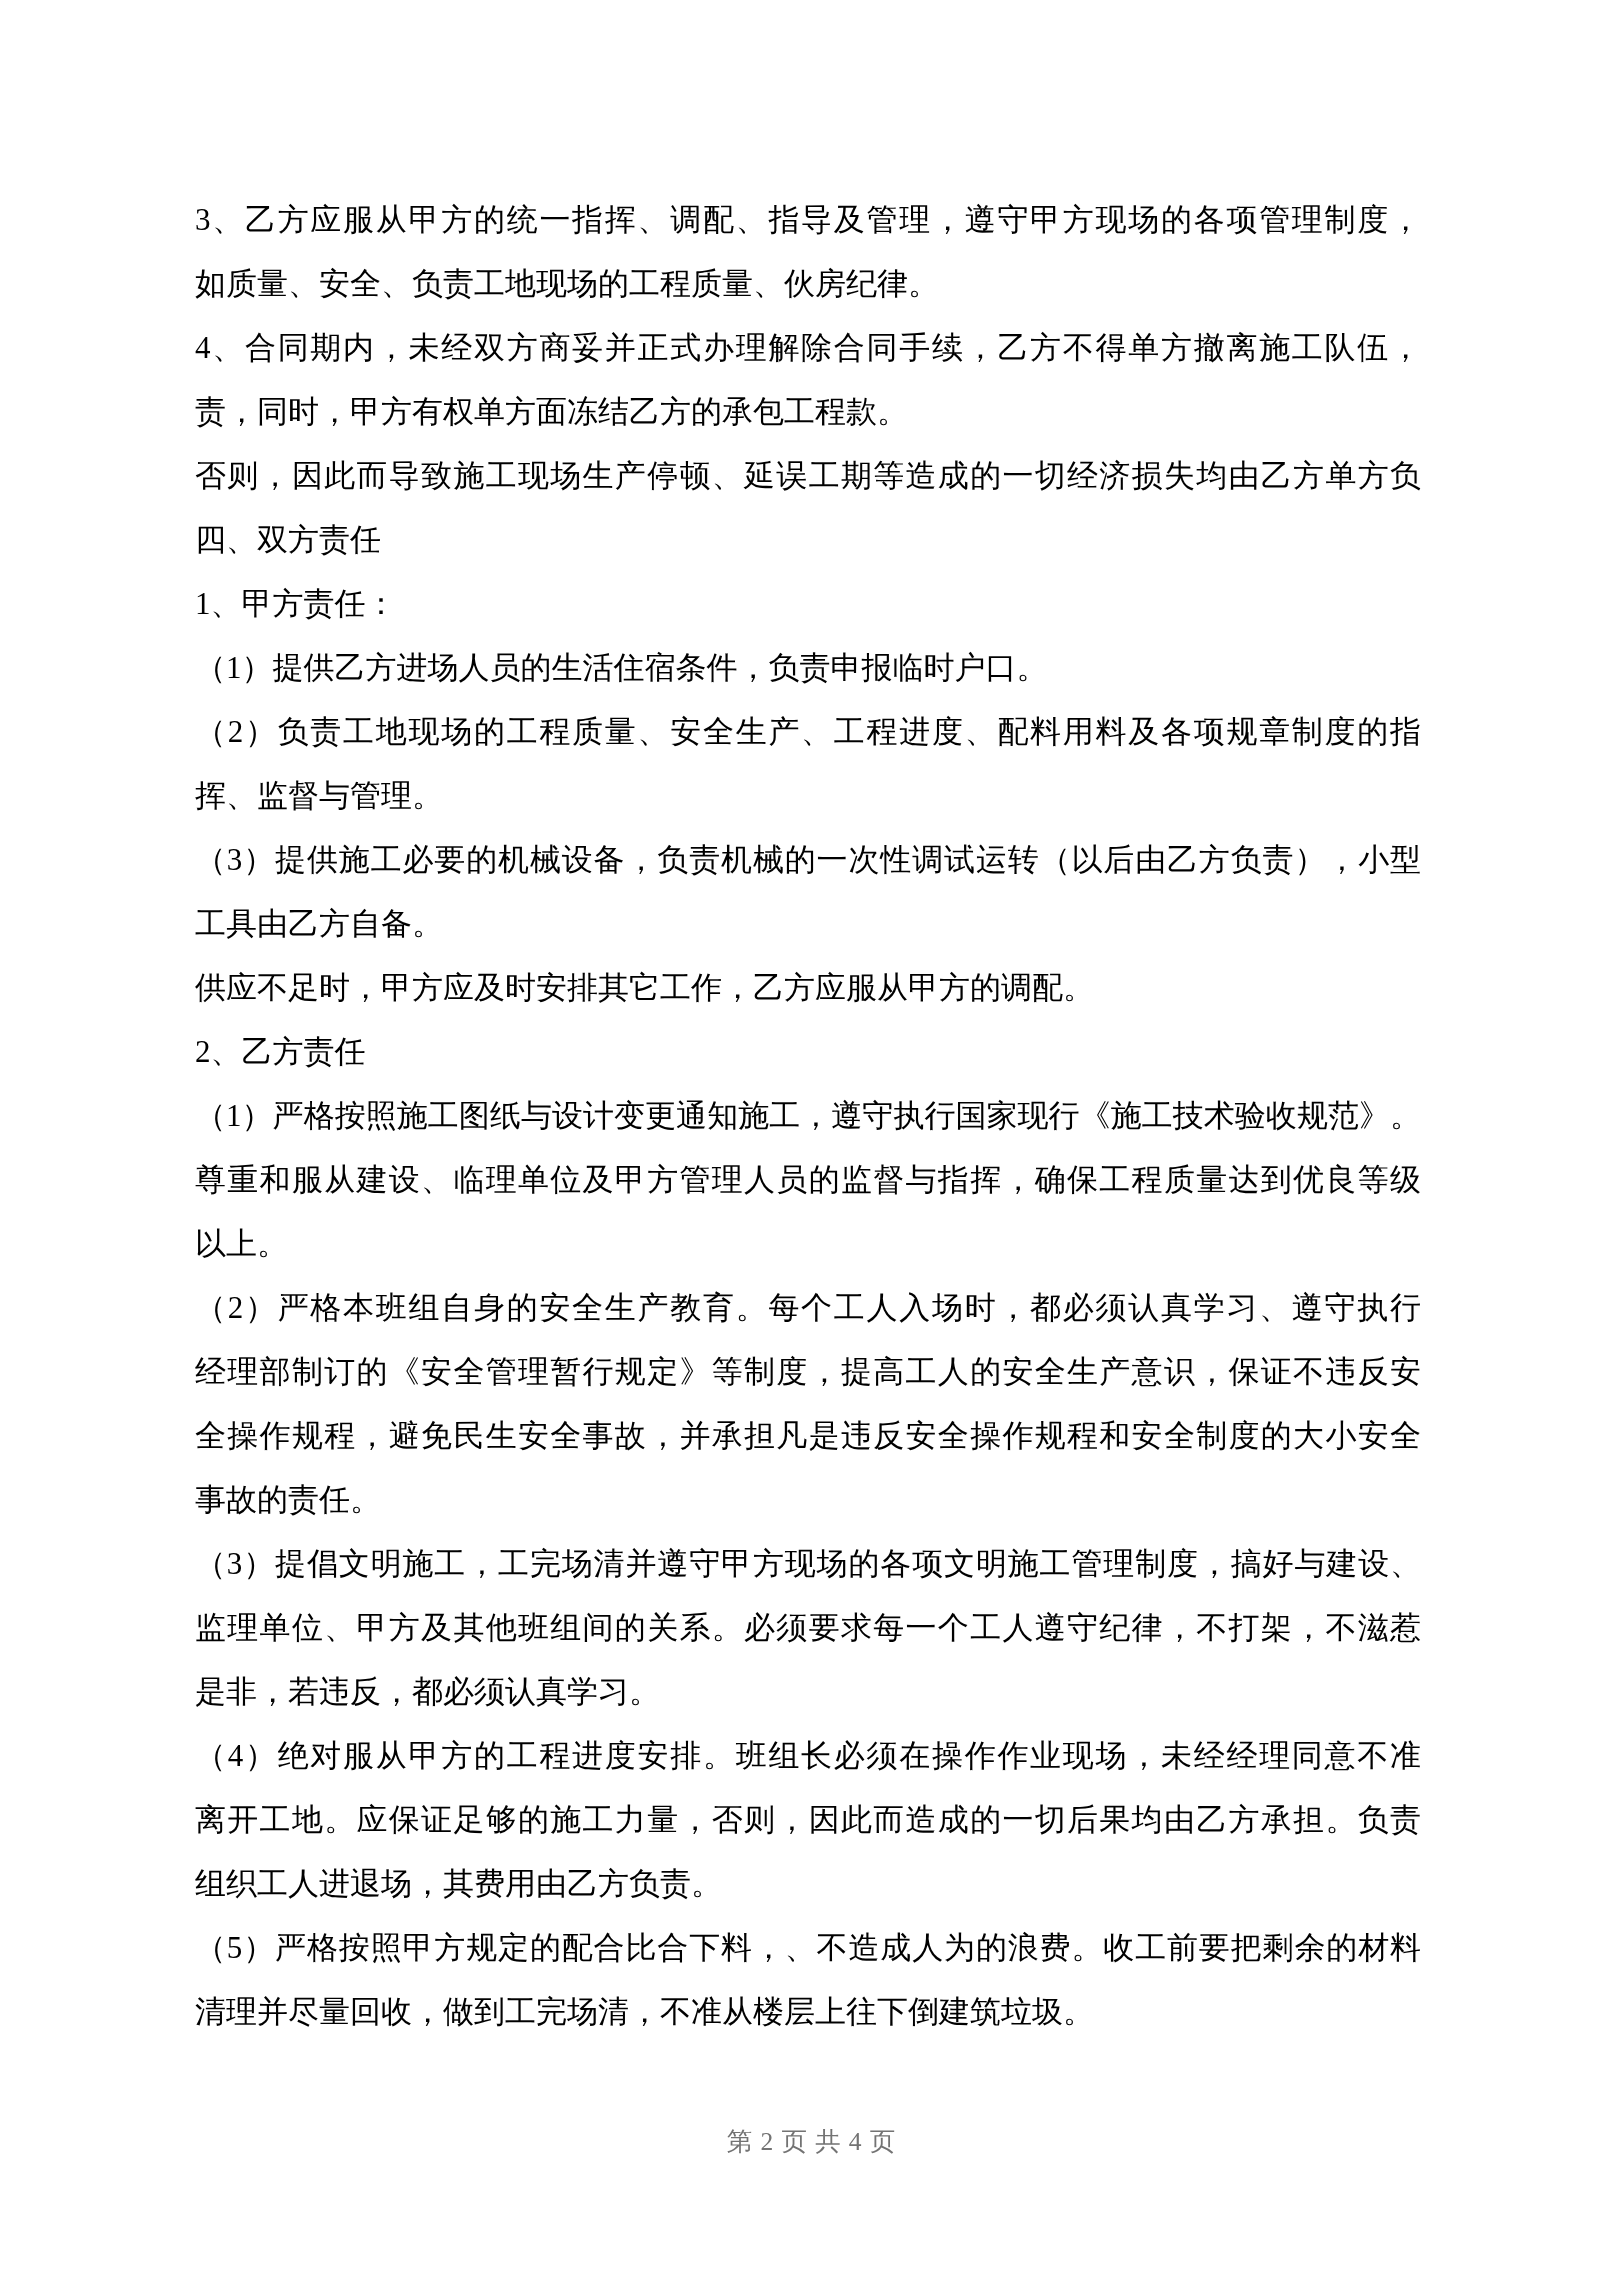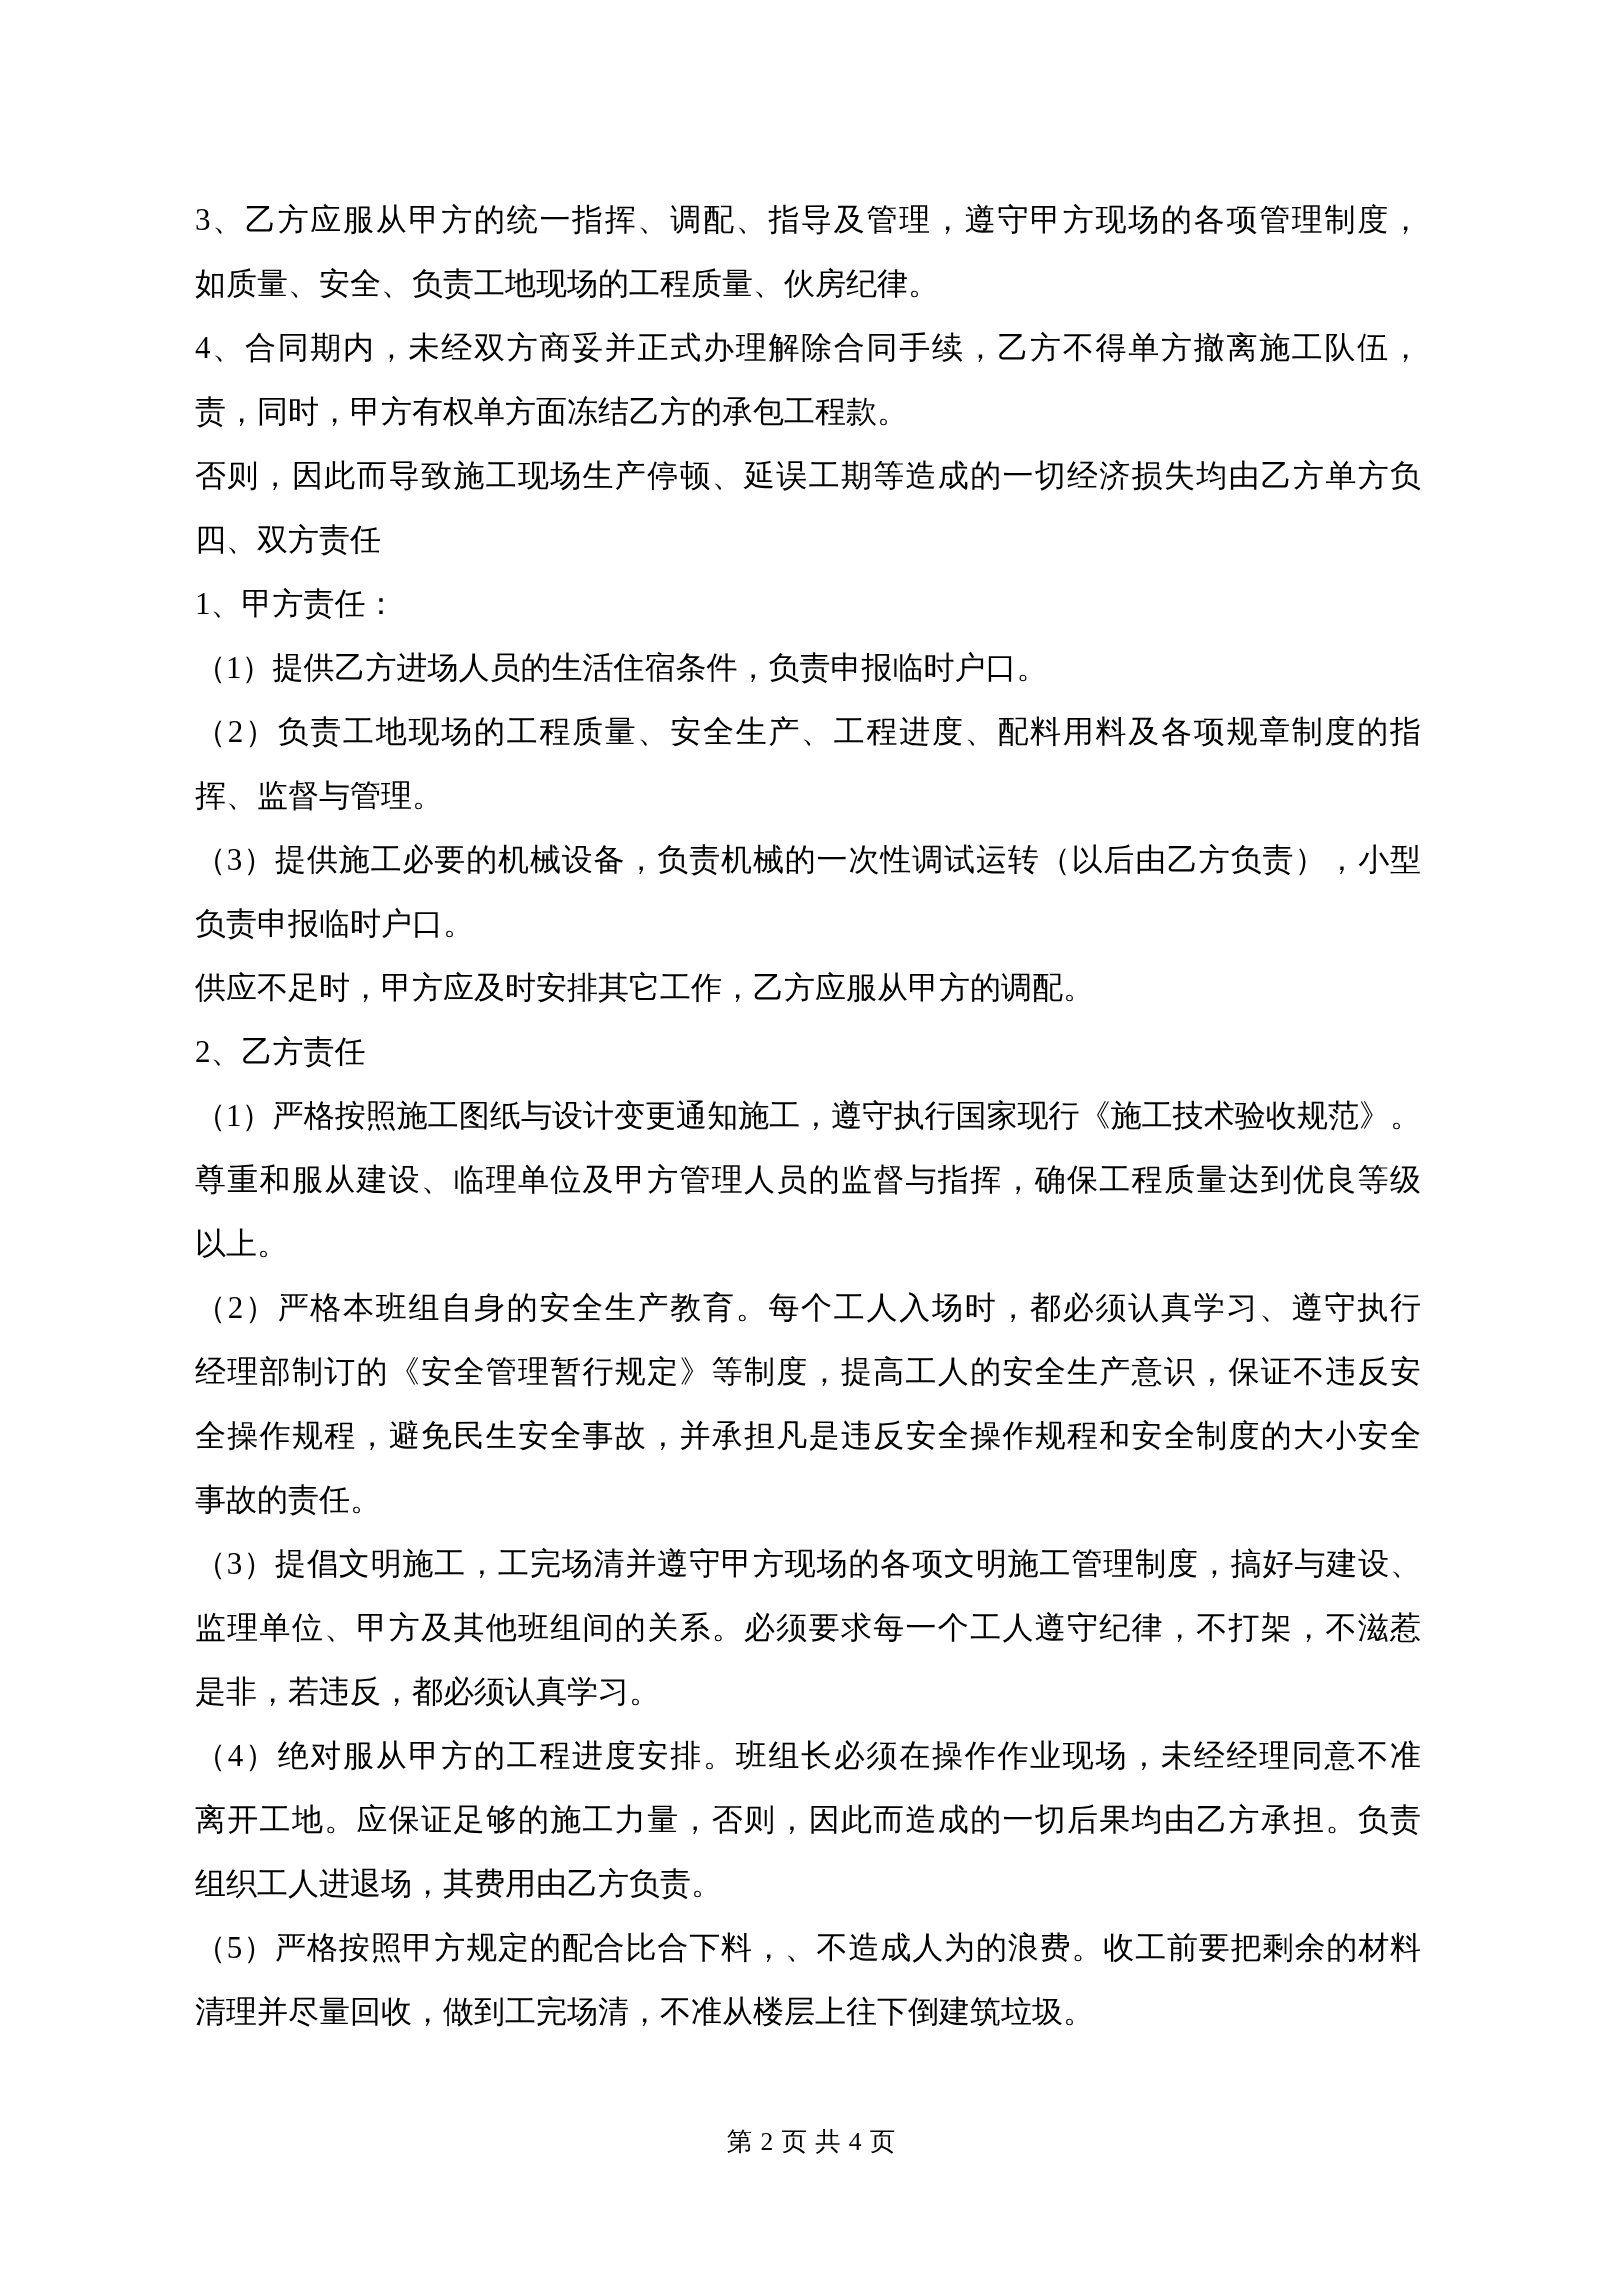--- a/index.html
+++ b/index.html
@@ -40,40 +40,40 @@
   }
   .footer {
     position: absolute;
     left: 0;
     top: 2127px;
     width: 100%;
     text-align: center;
     font-size: 25.5px;
     line-height: 29px;
     letter-spacing: 0.9px;
-    color: #000000;
+    color: #737373;
   }
 </style>
 </head>
 <body>
 
 <div class="page">
   <div class="doc-body" id="doc-body">
       <div class="line">3、乙方应服从甲方的统一指挥、调配、指导及管理，遵守甲方现场的各项管理制度，</div>
       <div class="line last">如质量、安全、负责工地现场的工程质量、伙房纪律。</div>
       <div class="line">4、合同期内，未经双方商妥并正式办理解除合同手续，乙方不得单方撤离施工队伍，</div>
       <div class="line last">责，同时，甲方有权单方面冻结乙方的承包工程款。</div>
       <div class="line">否则，因此而导致施工现场生产停顿、延误工期等造成的一切经济损失均由乙方单方负</div>
       <div class="line last">四、双方责任</div>
       <div class="line last">1、甲方责任：</div>
       <div class="line last">（1）提供乙方进场人员的生活住宿条件，负责申报临时户口。</div>
       <div class="line">（2）负责工地现场的工程质量、安全生产、工程进度、配料用料及各项规章制度的指</div>
       <div class="line last">挥、监督与管理。</div>
       <div class="line">（3）提供施工必要的机械设备，负责机械的一次性调试运转（以后由乙方负责），小型</div>
-      <div class="line last">负责申报临时户口。</div>
+      <div class="line last">工具由乙方自备。</div>
       <div class="line last">供应不足时，甲方应及时安排其它工作，乙方应服从甲方的调配。</div>
       <div class="line last">2、乙方责任</div>
       <div class="line">（1）严格按照施工图纸与设计变更通知施工，遵守执行国家现行《施工技术验收规范》。</div>
       <div class="line">尊重和服从建设、临理单位及甲方管理人员的监督与指挥，确保工程质量达到优良等级</div>
       <div class="line last">以上。</div>
       <div class="line">（2）严格本班组自身的安全生产教育。每个工人入场时，都必须认真学习、遵守执行</div>
       <div class="line">经理部制订的《安全管理暂行规定》等制度，提高工人的安全生产意识，保证不违反安</div>
       <div class="line">全操作规程，避免民生安全事故，并承担凡是违反安全操作规程和安全制度的大小安全</div>
       <div class="line last">事故的责任。</div>
       <div class="line">（3）提倡文明施工，工完场清并遵守甲方现场的各项文明施工管理制度，搞好与建设、</div>

